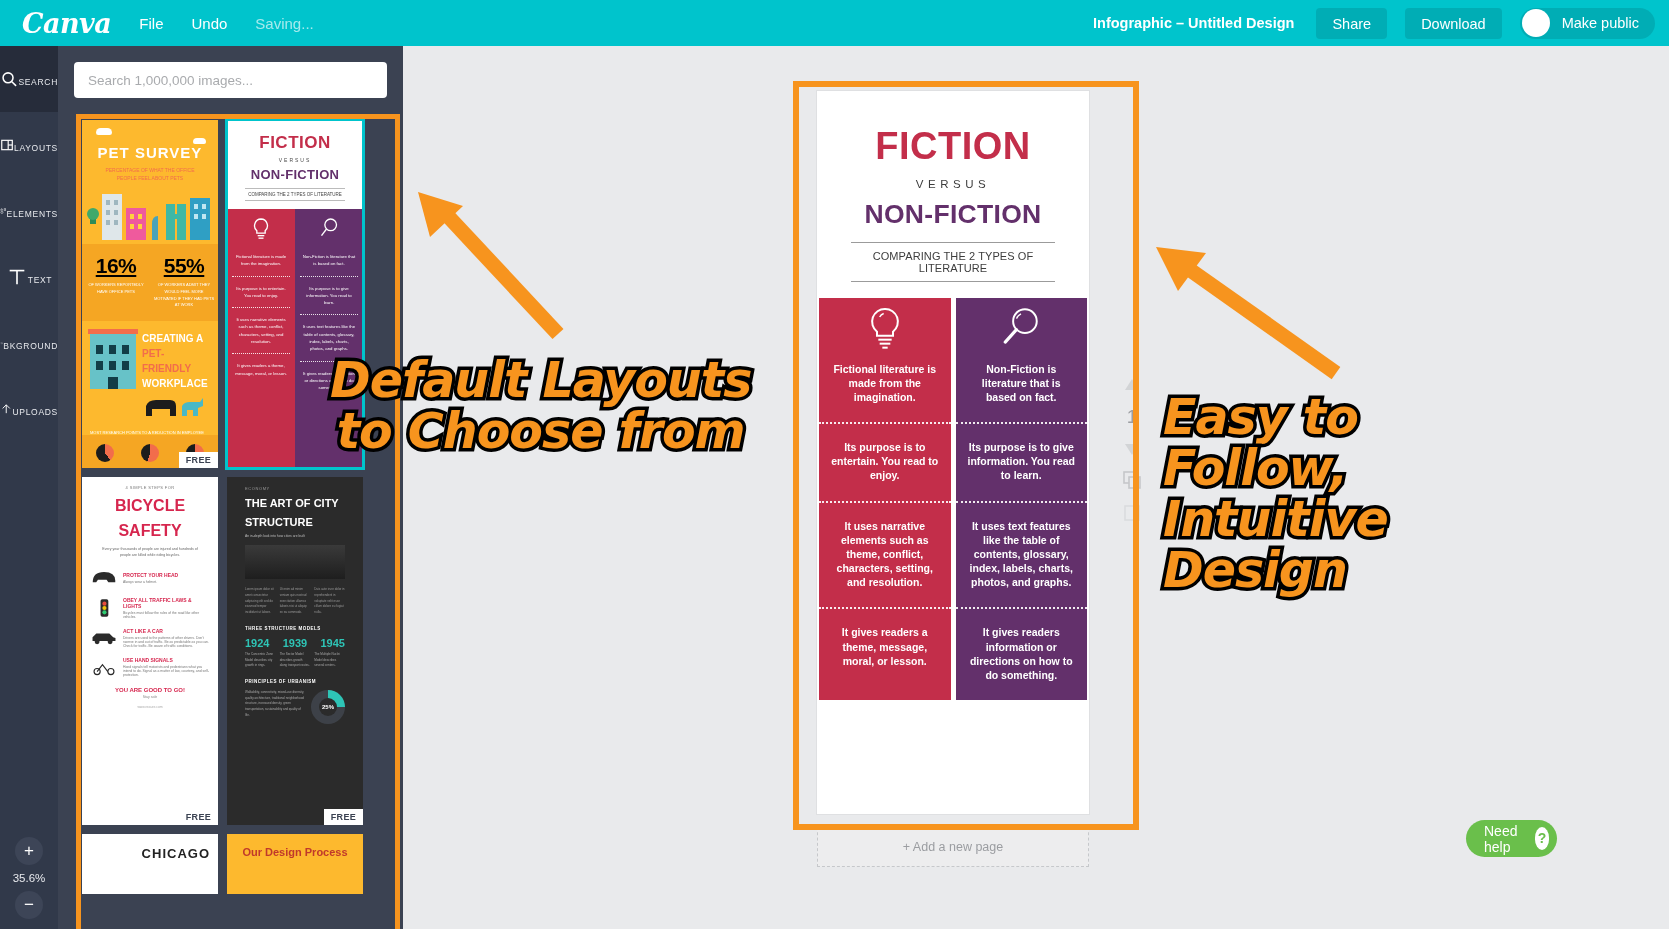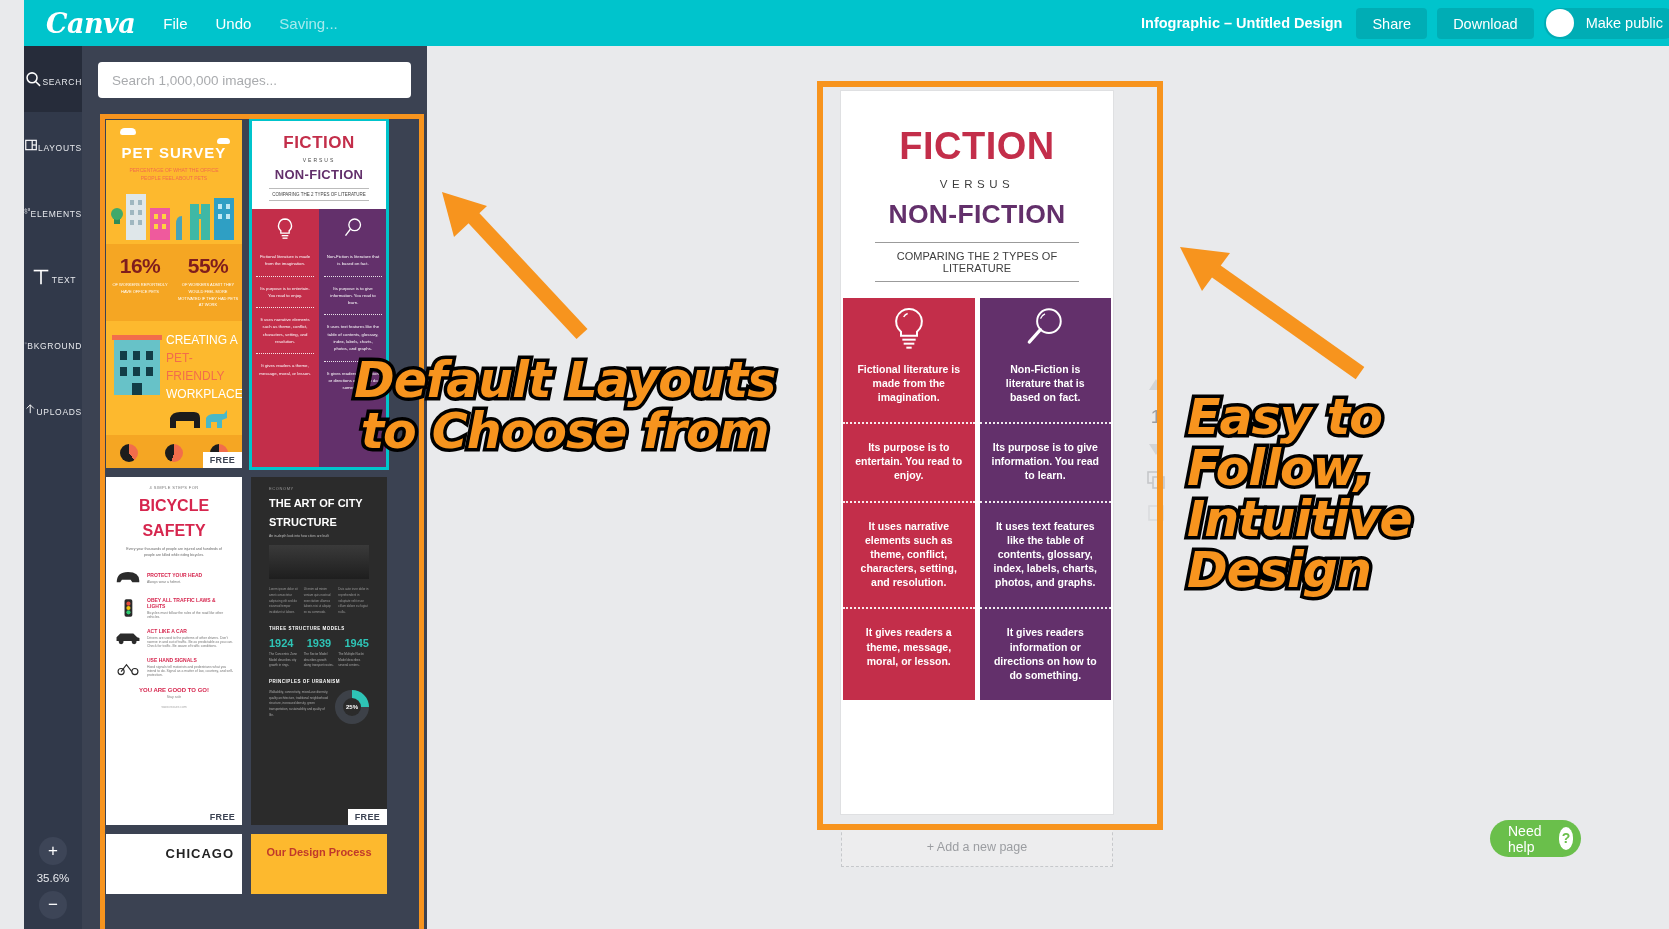--- a/index.html
+++ b/index.html
@@ -2,39 +2,39 @@
 <html><head>
 <meta charset="utf-8">
 <style>
   * { box-sizing: border-box; margin: 0; padding: 0; }
   html, body {
     width: 1669px; height: 929px;
     overflow: hidden;
     font-family: "Liberation Sans", sans-serif;
     background: #e9eaec;
   }
-  #app { position: relative; width: 1377px; height: 929px; margin-left: 24px; }
+  #app { position: relative; width: 1377px; height: 929px; }
 
   
   .topbar {
     position: absolute; left: 0; top: 0; width: 1669px; height: 46px;
     background: #00c4cc; display: flex; align-items: center;
     z-index: 50;
   }
   .logo {
     margin-left: 22px; color: #fff; font-size: 27px;
     font-family: "DejaVu Serif", serif; font-style: italic; font-weight: bold;
     letter-spacing: -0.5px;
   }
   .menu-item {
     margin-left: 28px; color: #ffffff; font-size: 15px; cursor: pointer;
   }
   .menu-item.muted { color: rgba(255,255,255,0.65); }
   .topbar-right {
-    margin-left: auto; display: flex; align-items: center; height: 46px;
+    margin-left: auto; display: flex; align-items: center; height: 46px; gap: 8px;
   }
   .design-title {
     color: #fff; font-size: 14.5px; font-weight: bold; margin-right: 14px;
     white-space: nowrap;
   }
   .tb-btn {
     background: #00adb5; color: #fff; font-size: 14.5px;
     border: none; border-radius: 4px; height: 31px; padding: 8px 16px;
     margin-right: 10px; cursor: pointer;
     font-family: "Liberation Sans", sans-serif;
@@ -110,30 +110,30 @@
   
   .t-pet { background: #fdb92e; }
   .t-pet .ttl { color:#fff; font-weight:bold; font-size:15px; letter-spacing:1px;
     text-align:center; margin-top:24px; }
   .t-pet .sub { color:#f26d4b; font-size:5px; text-align:center; margin-top:5px;
     line-height:1.6; padding:0 18px; }
   .sky-cloud { position:absolute; width:16px; height:7px; background:#fff;
     border-radius:8px 8px 4px 4px; }
   .pctband { background:#f5a623; padding:10px 0 12px; margin-top:4px; }
   .pcts { display:flex; justify-content:space-around; }
-  .pcts b { color:#7f1d1d; font-size:21px; letter-spacing:-.5px; }
+  .pcts b { color:#000000; font-size:21px; letter-spacing:-.5px;text-decoration:underline; }
   .pcttxt { display:flex; justify-content:space-around; margin-top:4px; }
   .pcttxt span { color:#fff; font-size:4px; width:46%; text-align:center;
     line-height:1.7; }
   .petblk { background:#fdb92e; padding:10px 8px; }
   .petrow { display:flex; align-items:center; gap:6px; }
   .bldg { width:46px; height:56px; background:#67c2c8; position:relative; }
   .bldg::before { content:''; position:absolute; left:-2px; top:-4px;
     width:50px; height:5px; background:#f26d4b; }
-  .petttl { font-size:12px; font-weight:normal; color:#fff; line-height:1.5; }
+  .petttl { font-size:10px; font-weight:bold; color:#fff; line-height:1.5; }
   .petttl em { color:#f26d4b; font-style:normal; }
   .tinytxt { font-size:4px; color:#fff; line-height:1.8; margin-top:7px; }
   .circs { background:#f5a623; display:flex; justify-content:space-around;
     padding:9px 0 6px; position:absolute; bottom:0; width:100%; }
   .circ { width:18px; height:18px; border-radius:50%; background:#3b4252; }
 
   
   .t-fic { background:#fff; display:flex; flex-direction:column; }
   .t-fic .fh { padding:13px 8px 8px; text-align:center; }
   .t-fic .f1 { color:#c32e4a; font-weight:bold; font-size:17px; letter-spacing:.5px; }

